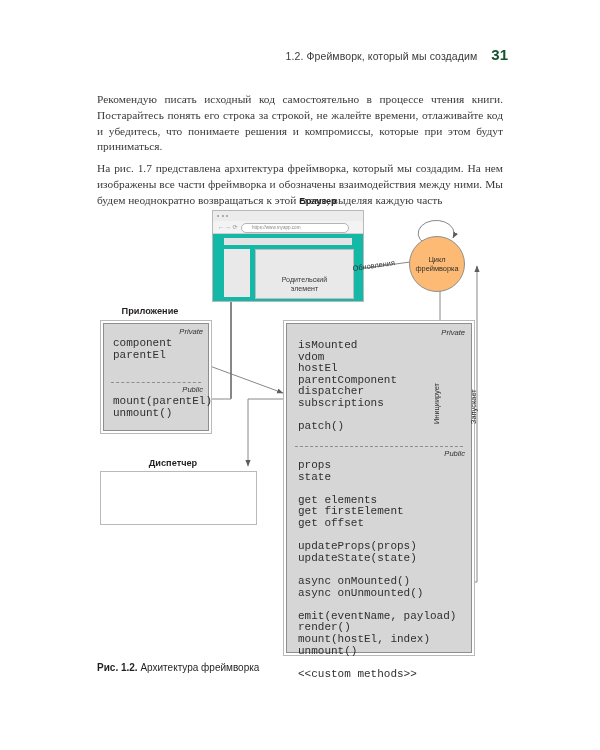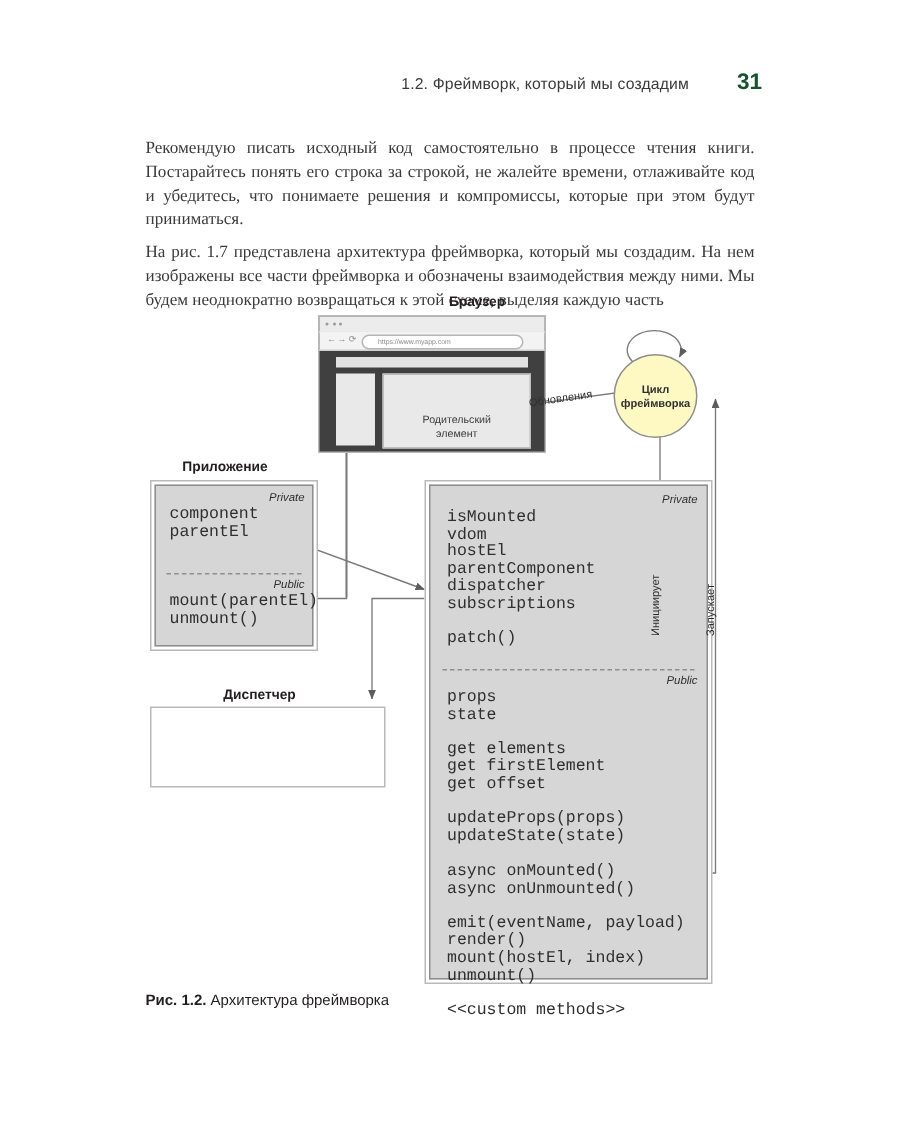--- a/index.html
+++ b/index.html
@@ -11,21 +11,21 @@
     color:#231f20;
     overflow:hidden;
     position:relative;
   }
   .page{position:absolute;inset:0;}
 
   
   .runhead{
     position:absolute; top:46px; left:0; right:92px;
     display:flex; justify-content:flex-end; align-items:baseline;
-    gap:32px;
+    gap:14px;
   }
   .runhead .rh-title{
     font-size:10.5px; letter-spacing:.1px; color:#3b3b3c;
   }
   .runhead .rh-page{
     font-size:15px; font-weight:bold; color:#14532d;
   }
 
   
   .bodytext{
@@ -63,27 +63,27 @@
   }
   .vis{
     position:absolute; font-style:italic; font-size:7.6px;
     color:#2f2f31;
   }
   .edgelbl{
     position:absolute; font-size:7.4px; color:#2f2f31;
     white-space:nowrap; transform-origin:0 0;
   }
   .circ{
-    position:absolute; border:1px solid #8e8e8e; background:#fef9c3;
+    position:absolute; border:1px solid #8e8e8e; background:#fdba74;
     border-radius:50%;
     display:flex;align-items:center;justify-content:center;
-    text-align:center; font-size:7.4px; line-height:9px; color:#2f2f31;font-weight:bold;
-  }
-  
-  .brz{position:absolute;background:#404040;border:1px solid #b9b9b9;}
+    text-align:center; font-size:7.4px; line-height:9px; color:#2f2f31;
+  }
+  
+  .brz{position:absolute;background:#14b8a6;border:1px solid #b9b9b9;}
   .brz-bar{position:absolute;left:0;right:0;top:0;height:10px;background:#ececec;border-bottom:1px solid #cfcfcf;}
   .brz-nav{position:absolute;left:0;right:0;top:10px;height:12px;background:#f3f3f3;border-bottom:1px solid #cfcfcf;}
   .dot{position:absolute;width:2.4px;height:2.4px;border-radius:50%;background:#9a9a9a;top:3.6px;}
   .urlpill{
     position:absolute;left:28px;top:2px;right:14px;height:8px;
     border:1px solid #b5b5b5;border-radius:5px;background:#fff;
     font-size:4.6px;color:#8a8a8a;line-height:8px;padding-left:10px;
     font-family:"Liberation Sans",sans-serif;overflow:hidden;
   }
   .navglyph{position:absolute;top:2px;font-size:6px;color:#8d8d8d;line-height:8px;}

